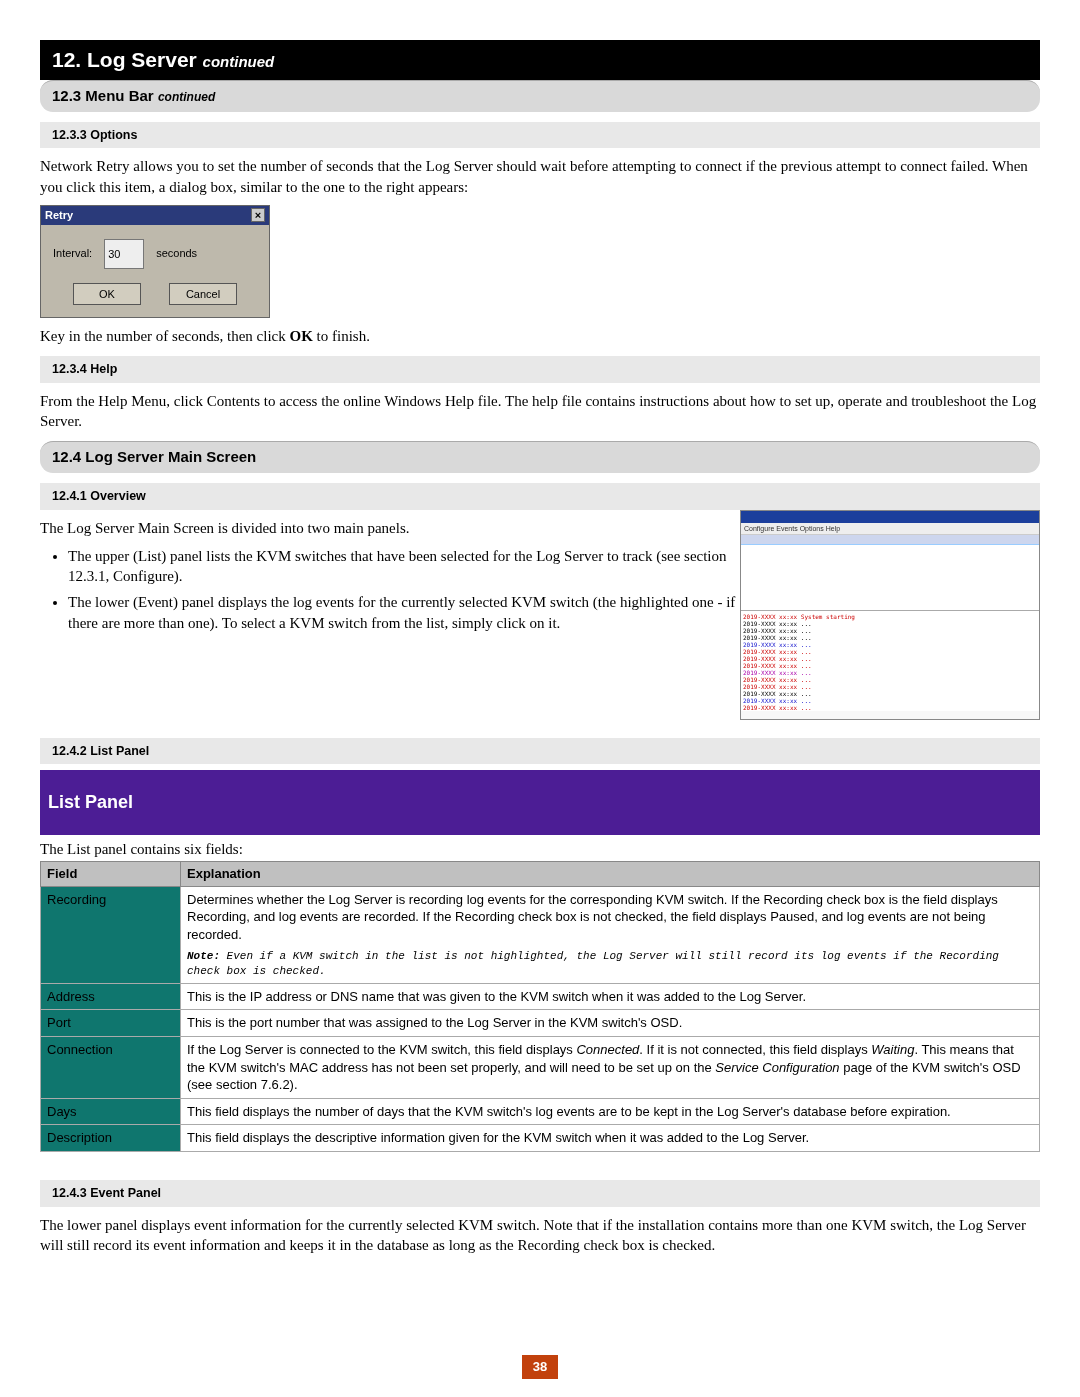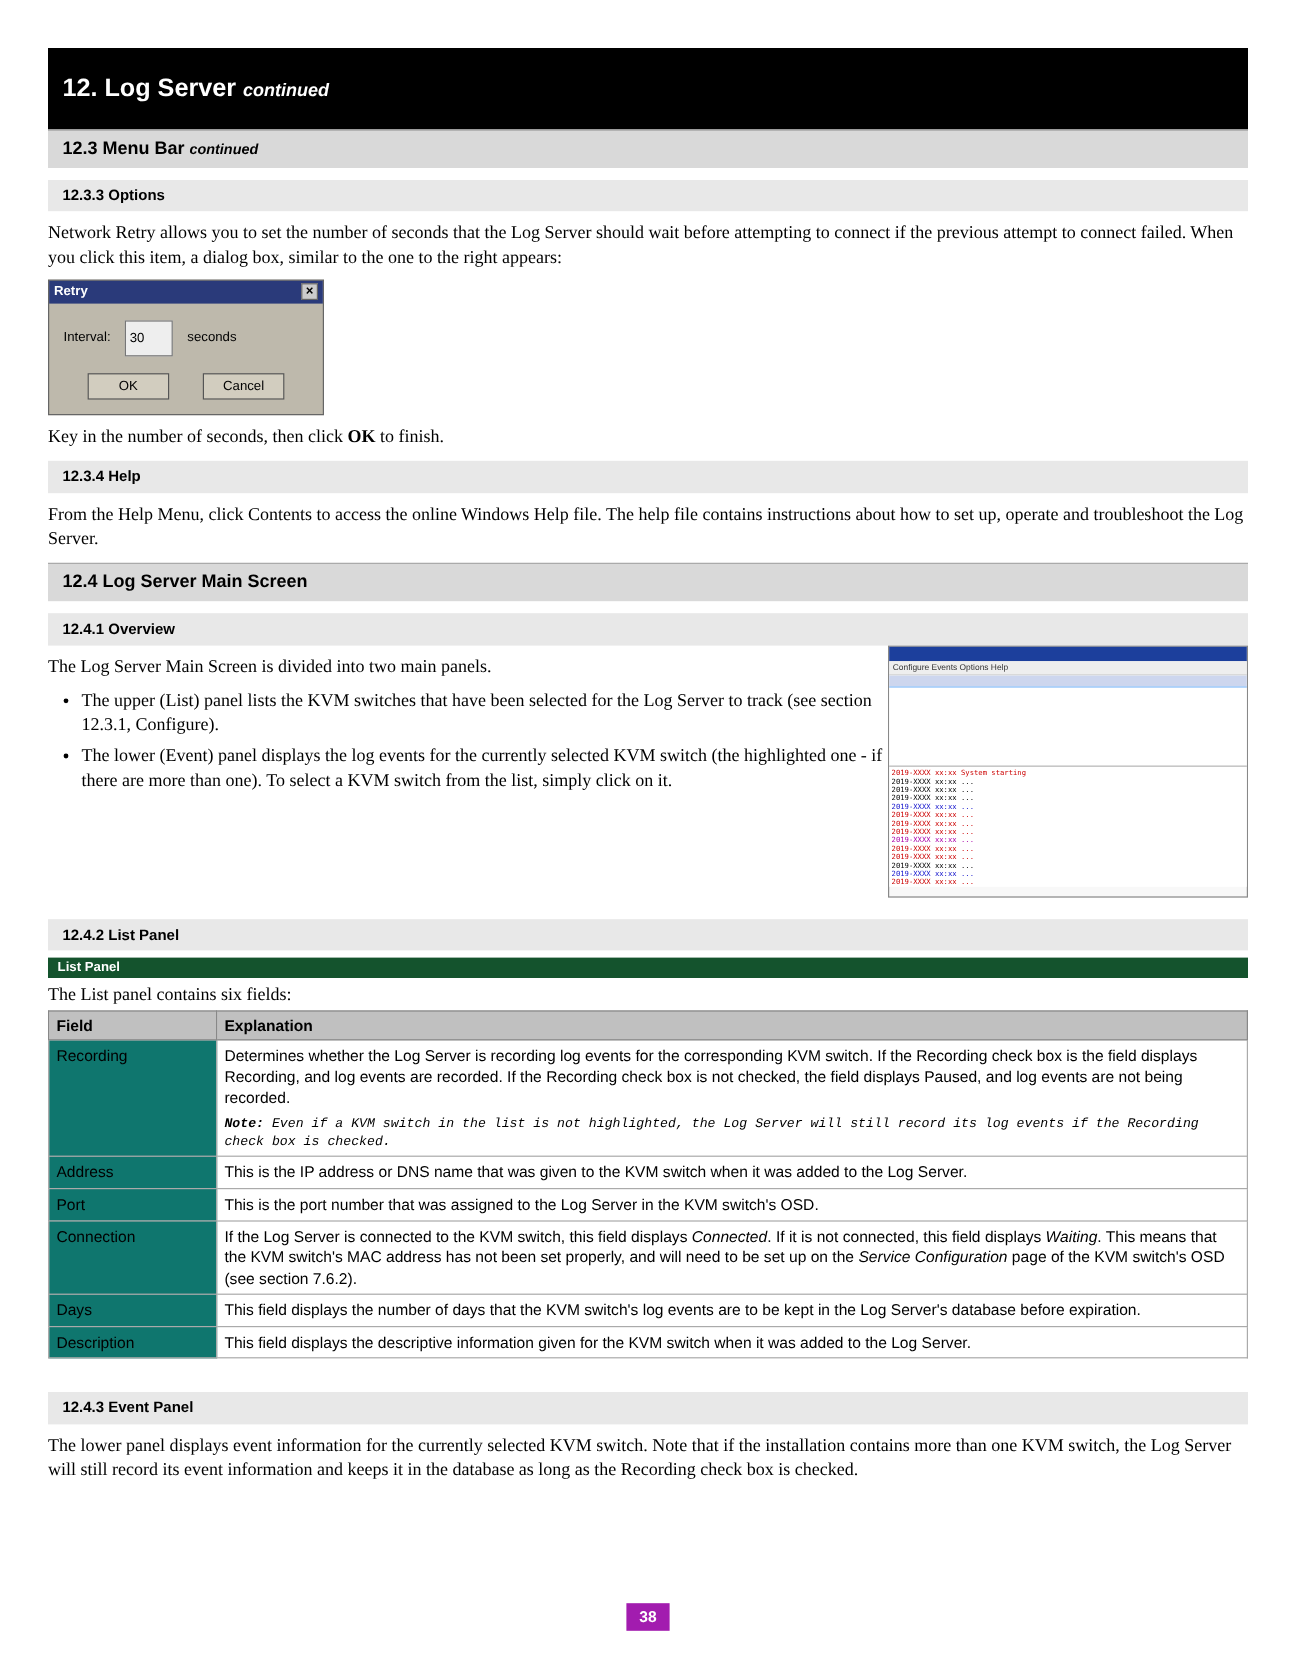--- a/index.html
+++ b/index.html
@@ -9,31 +9,32 @@
     color: #000;
     width: 1080px;
     margin: 0 auto;
     padding: 40px 40px 20px 40px;
     font-size: 14px;
     line-height: 1.35;
   }
   .black-band {
     background: #000;
     color: #fff;
-    padding: 20px 12px;
+    padding: 6px 12px;
     font-size: 21px;
     font-weight: bold;
   }
   .black-band .cont { font-weight: bold; font-style: italic; font-size: 15px; }
   .gray-band {
     background: #d9d9d9;
     padding: 5px 12px;
     font-size: 15px;
     font-weight: bold;
     border-top: 1px solid #aaa;
+    border-radius: 13px;
   }
   .gray-band .cont { font-style: italic; font-size: 12px; font-weight: bold;}
   .lightgray-band {
     background: #e8e8e8;
     padding: 5px 12px;
     font-size: 12.5px;
     font-weight: bold;
     margin-top: 10px;
   }
   .body-text {
@@ -46,25 +47,25 @@
     font-family: "Times New Roman", Times, serif;
     font-size: 15px;
     margin: 6px 0 6px 28px;
     list-style: disc;
   }
   ul.body-list li { margin-bottom: 6px; }
   .row-cols { display: flex; }
   .row-cols .left { flex: 1; }
   .row-cols .right { width: 300px; }
   .subhead-black {
-    background: #14532d;
+    background: #4c1d95;
     color: #fff;
     font-weight: bold;
-    padding: 1px 8px;
-    font-size: 11px;
+    padding: 20px 8px;
+    font-size: 18px;
     margin-top: 6px;
   }
   table.fieldtable {
     width: 100%;
     border-collapse: collapse;
     font-size: 13px;
   }
   table.fieldtable th {
     background: #c0c0c0;
     text-align: left;
@@ -73,21 +74,21 @@
     padding: 3px 6px;
   }
   table.fieldtable td {
     border: 1px solid #aaa;
     padding: 4px 6px;
     vertical-align: top;
   }
   table.fieldtable td.fcol { width: 140px; background:#0f766e}
   .note-italic { font-style: italic; font-size: 11px; font-family: Liberation Mono, monospace; }
   .page-num {
-    background: #a21caf;
+    background: #c2410c;
     color: #fff;
     font-weight: bold;
     width: 36px;
     text-align: center;
     padding: 3px 0;
     margin: 100px auto 0 auto;
     font-size: 13px;
   }
   
   .retry-dialog {

